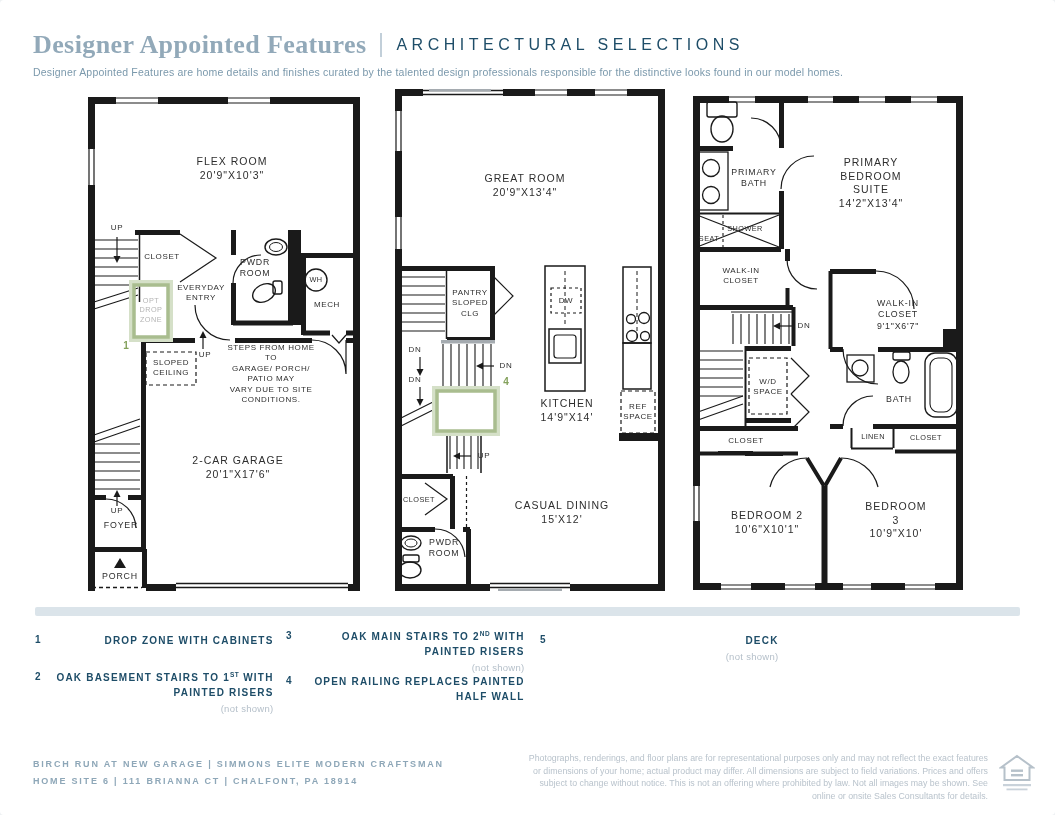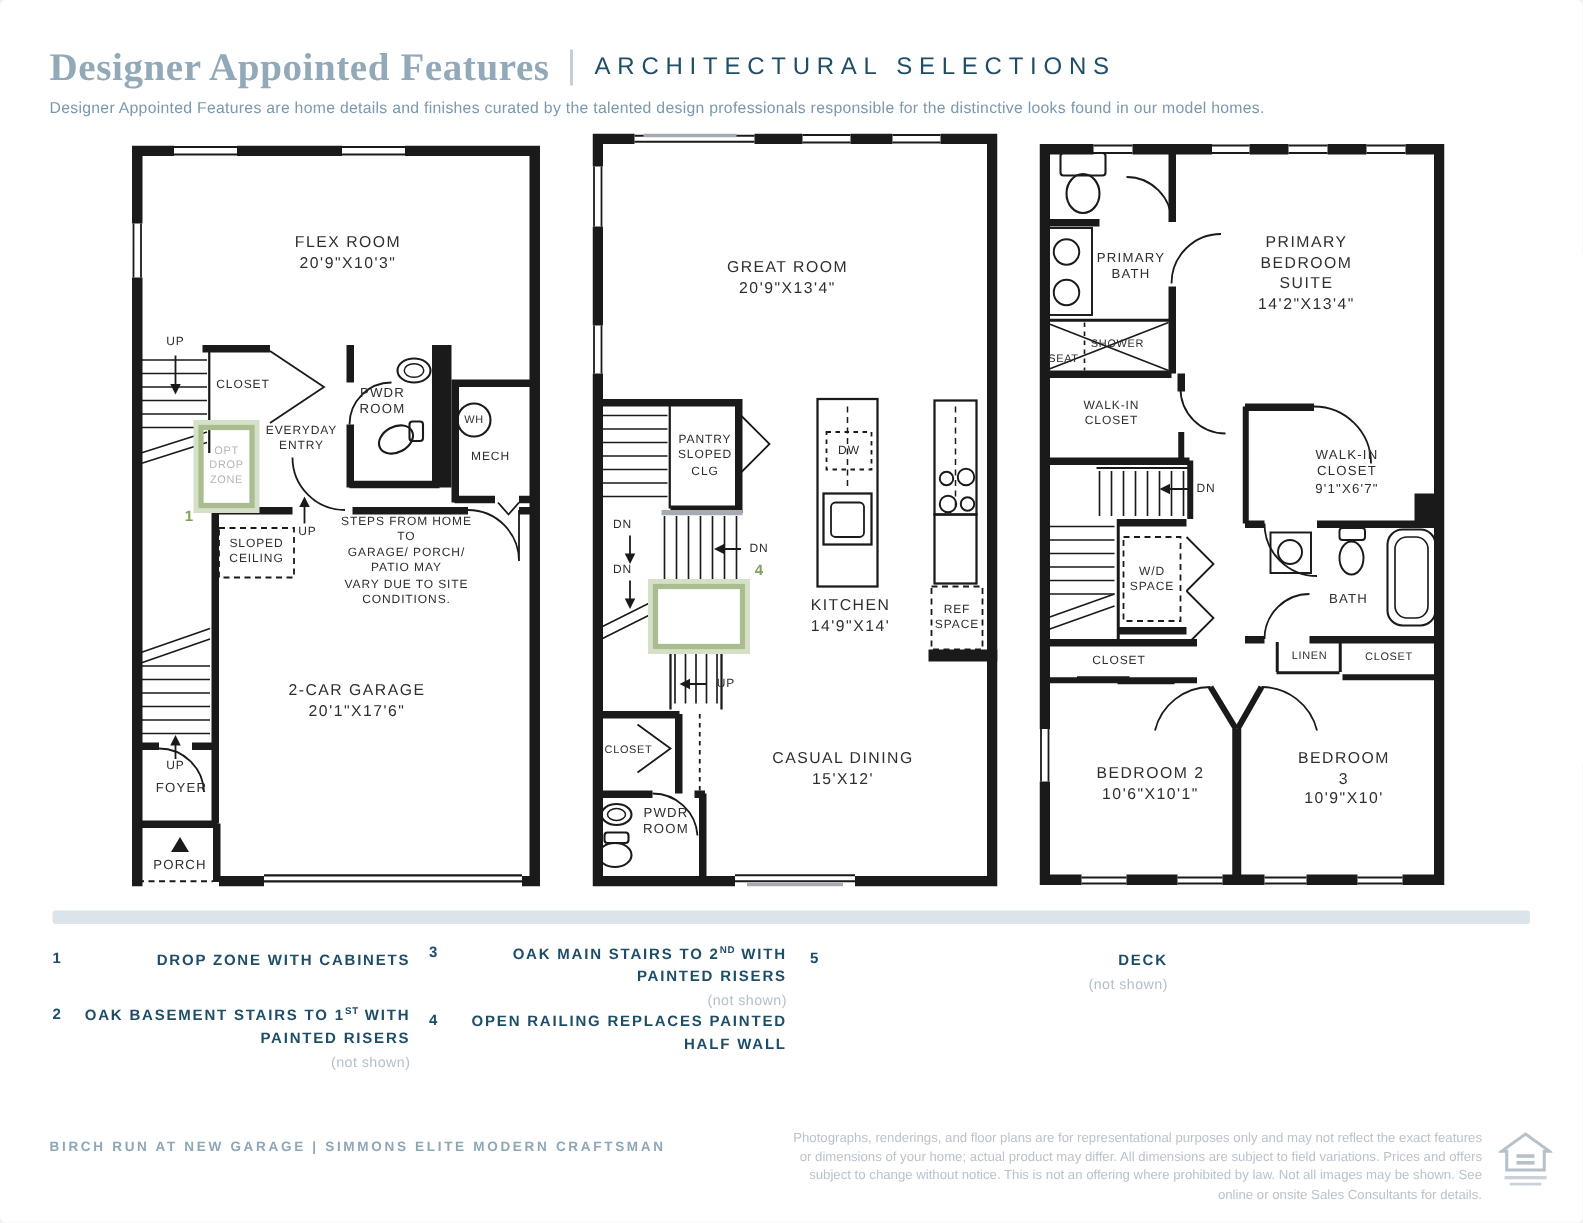--- a/index.html
+++ b/index.html
@@ -346,20 +346,21 @@
   </div>
   <div class="legend-item" style="left:540px;top:633px">
     <span class="lg-num">5</span>
     <span class="lg-text"><span>DECK</span><sup></sup><span></span>
       <div class="lg-note">(not shown)</div>
     </span>
   </div>
 
   <div class="ft-left">
     <div>BIRCH RUN AT NEW GARAGE  |  SIMMONS ELITE MODERN CRAFTSMAN</div>
+    <div>HOME SITE 6  |  111 BRIANNA CT  |  CHALFONT, PA 18914</div>
   </div>
   <div class="ft-right">Photographs, renderings, and floor plans are for representational purposes only and may not reflect the exact features or dimensions of your home; actual product may differ. All dimensions are subject to field variations. Prices and offers subject to change without notice. This is not an offering where prohibited by law. Not all images may be shown. See online or onsite Sales Consultants for details.</div>
   <div class="eho">
     <svg width="36" height="40" viewBox="0 0 36 40" fill="none">
       <polygon points="18,2 34,13.5 30.5,13.5 30.5,26 5.5,26 5.5,13.5 2,13.5" stroke="#b6c1ca" stroke-width="2"></polygon>
       <rect x="12" y="15.5" width="12" height="2.4" fill="#b6c1ca"></rect>
       <rect x="12" y="20" width="12" height="2.4" fill="#b6c1ca"></rect>
       <rect x="4" y="30" width="28" height="2.2" fill="#c9d2da"></rect>
       <rect x="7.5" y="34.5" width="21" height="1.8" fill="#c9d2da"></rect>
     </svg>

